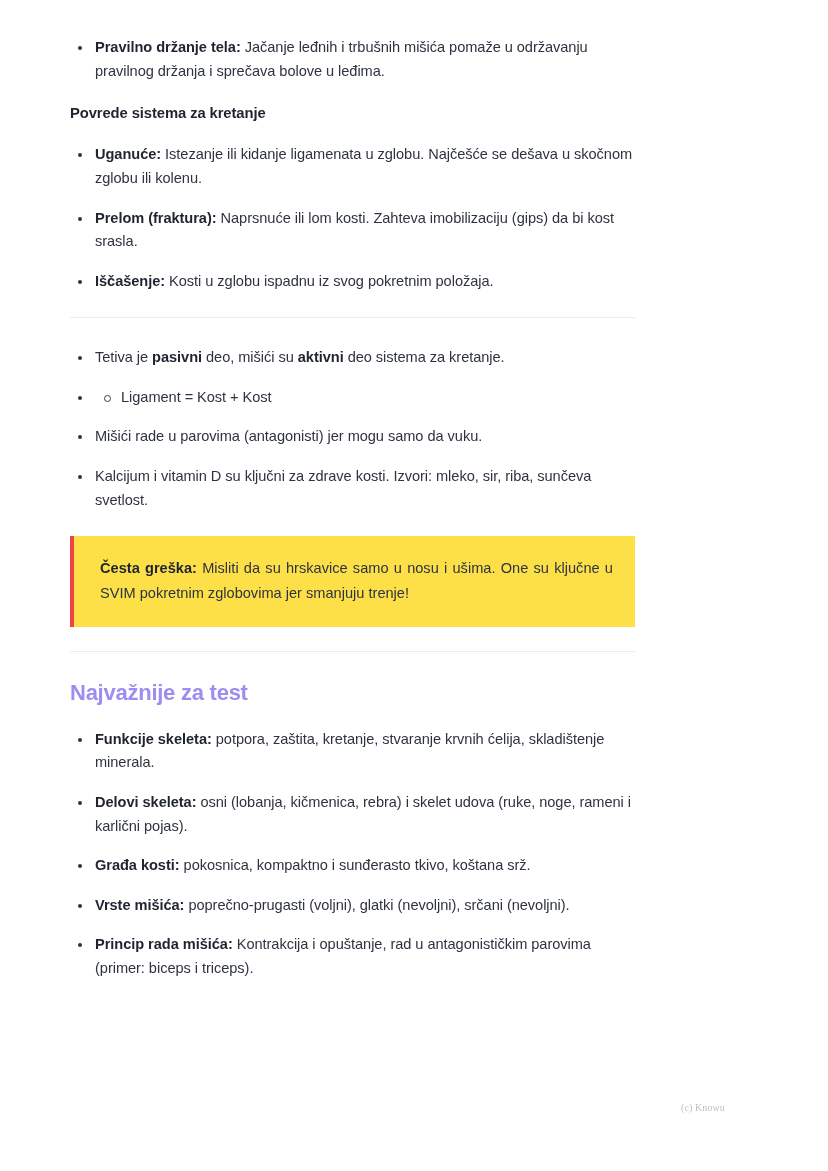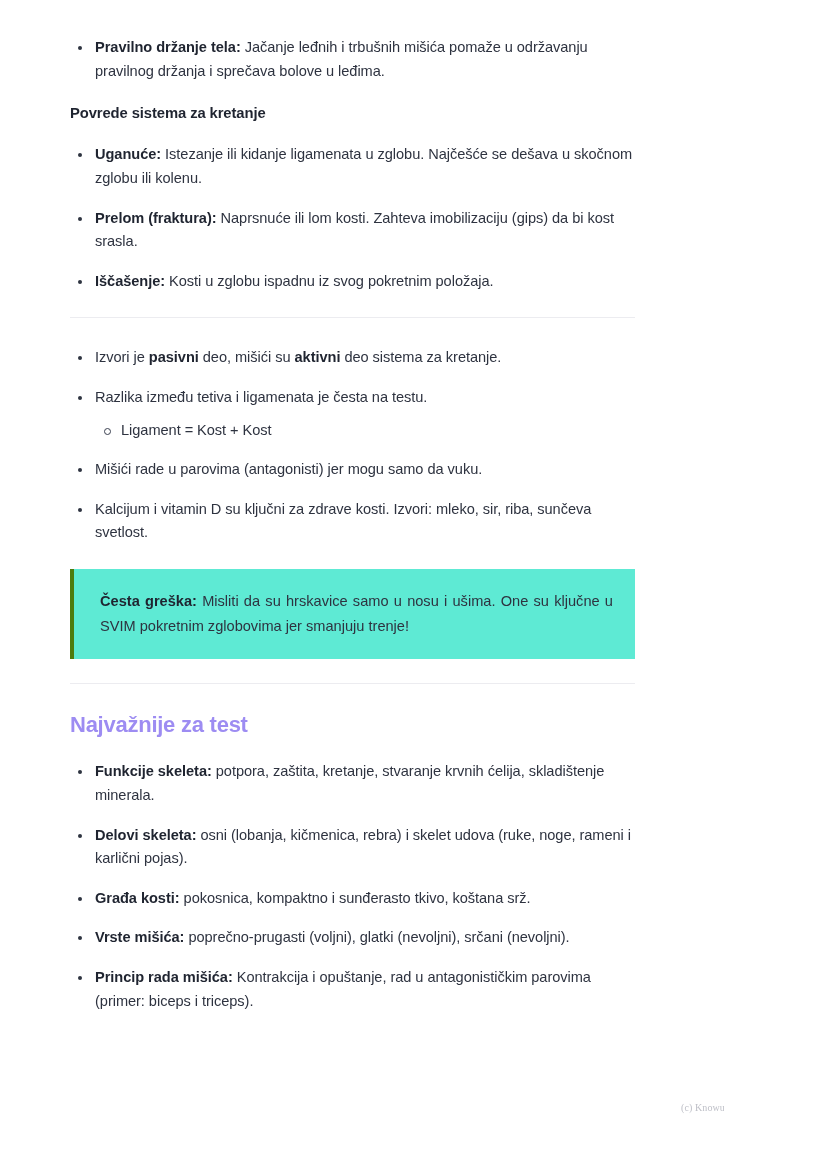--- a/index.html
+++ b/index.html
@@ -110,22 +110,22 @@
   .divider {
     height: 1px;
     background: #ececf0;
     margin: 24px 0 28px 0;
     border: 0;
   }
 
   
   .callout {
     position: relative;
-    background: #5eead4;
-    border-left: 4px solid #4d7c0f;
+    background: #fde047;
+    border-left: 4px solid #ef4444;
     padding: 20px 22px 20px 26px;
     margin: 24px 0 0 0;
     font-size: 14.6px;
     line-height: 1.72;
     color: #2e3340;
     text-align: justify;
   }
 
   
   .watermark {
@@ -166,24 +166,23 @@
       <li>
         <span class="b">Iščašenje:</span><span> Kosti u zglobu ispadnu iz svog pokretnim položaja.</span>
       </li>
     </ul>
 
     <hr class="divider">
 
 
     <ul class="bul">
       <li>
-        <span>Izvori je </span><span class="b">pasivni</span><span> deo, mišići su </span><span class="b">aktivni</span><span> deo sistema za kretanje.</span>
-      </li>
-      <li>
-        <span>Razlika između tetiva i ligamenata je česta na testu.</span>
+        <span>Tetiva je </span><span class="b">pasivni</span><span> deo, mišići su </span><span class="b">aktivni</span><span> deo sistema za kretanje.</span>
+      </li>
+      <li>
         <ul class="sub">
           <li>Ligament = Kost + Kost</li>
         </ul>
       </li>
       <li>Mišići rade u parovima (antagonisti) jer mogu samo da vuku.</li>
       <li>Kalcijum i vitamin D su ključni za zdrave kosti. Izvori: mleko, sir, riba, sunčeva svetlost.</li>
     </ul>
 
     <div class="callout">
       <span class="b">Česta greška:</span><span> Misliti da su hrskavice samo u nosu i ušima. One su ključne u SVIM pokretnim zglobovima jer smanjuju trenje!</span>

